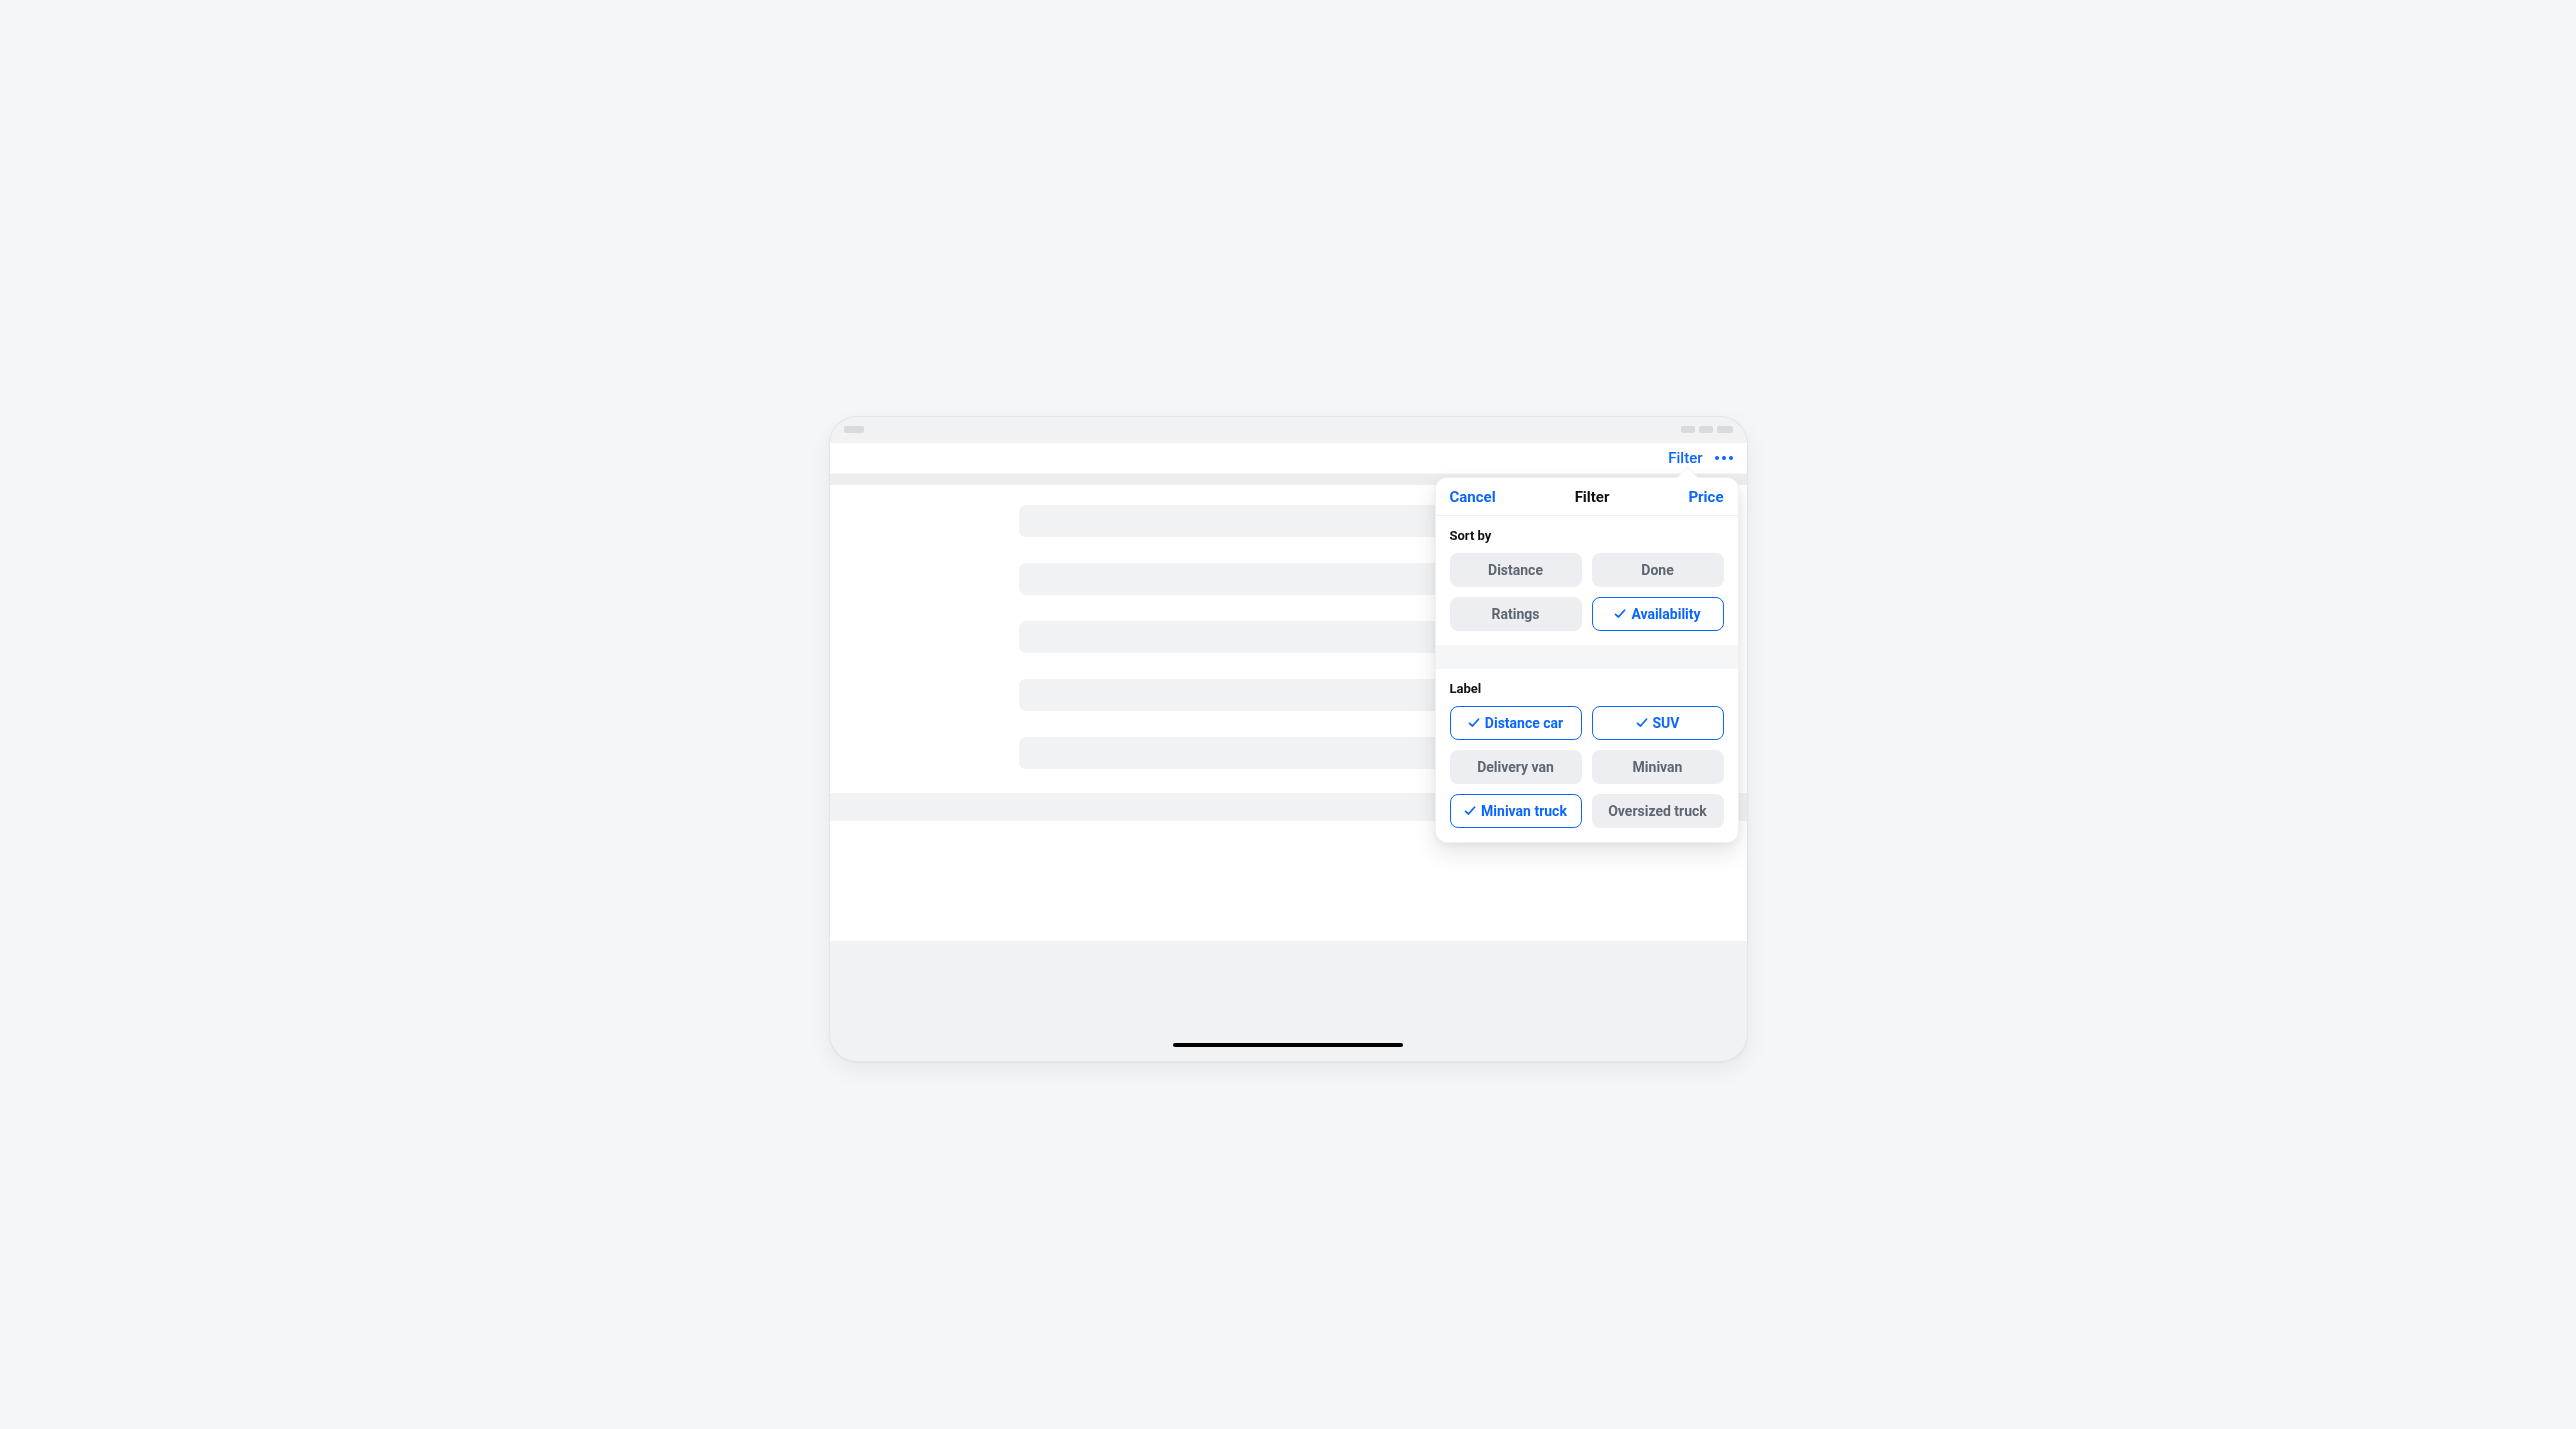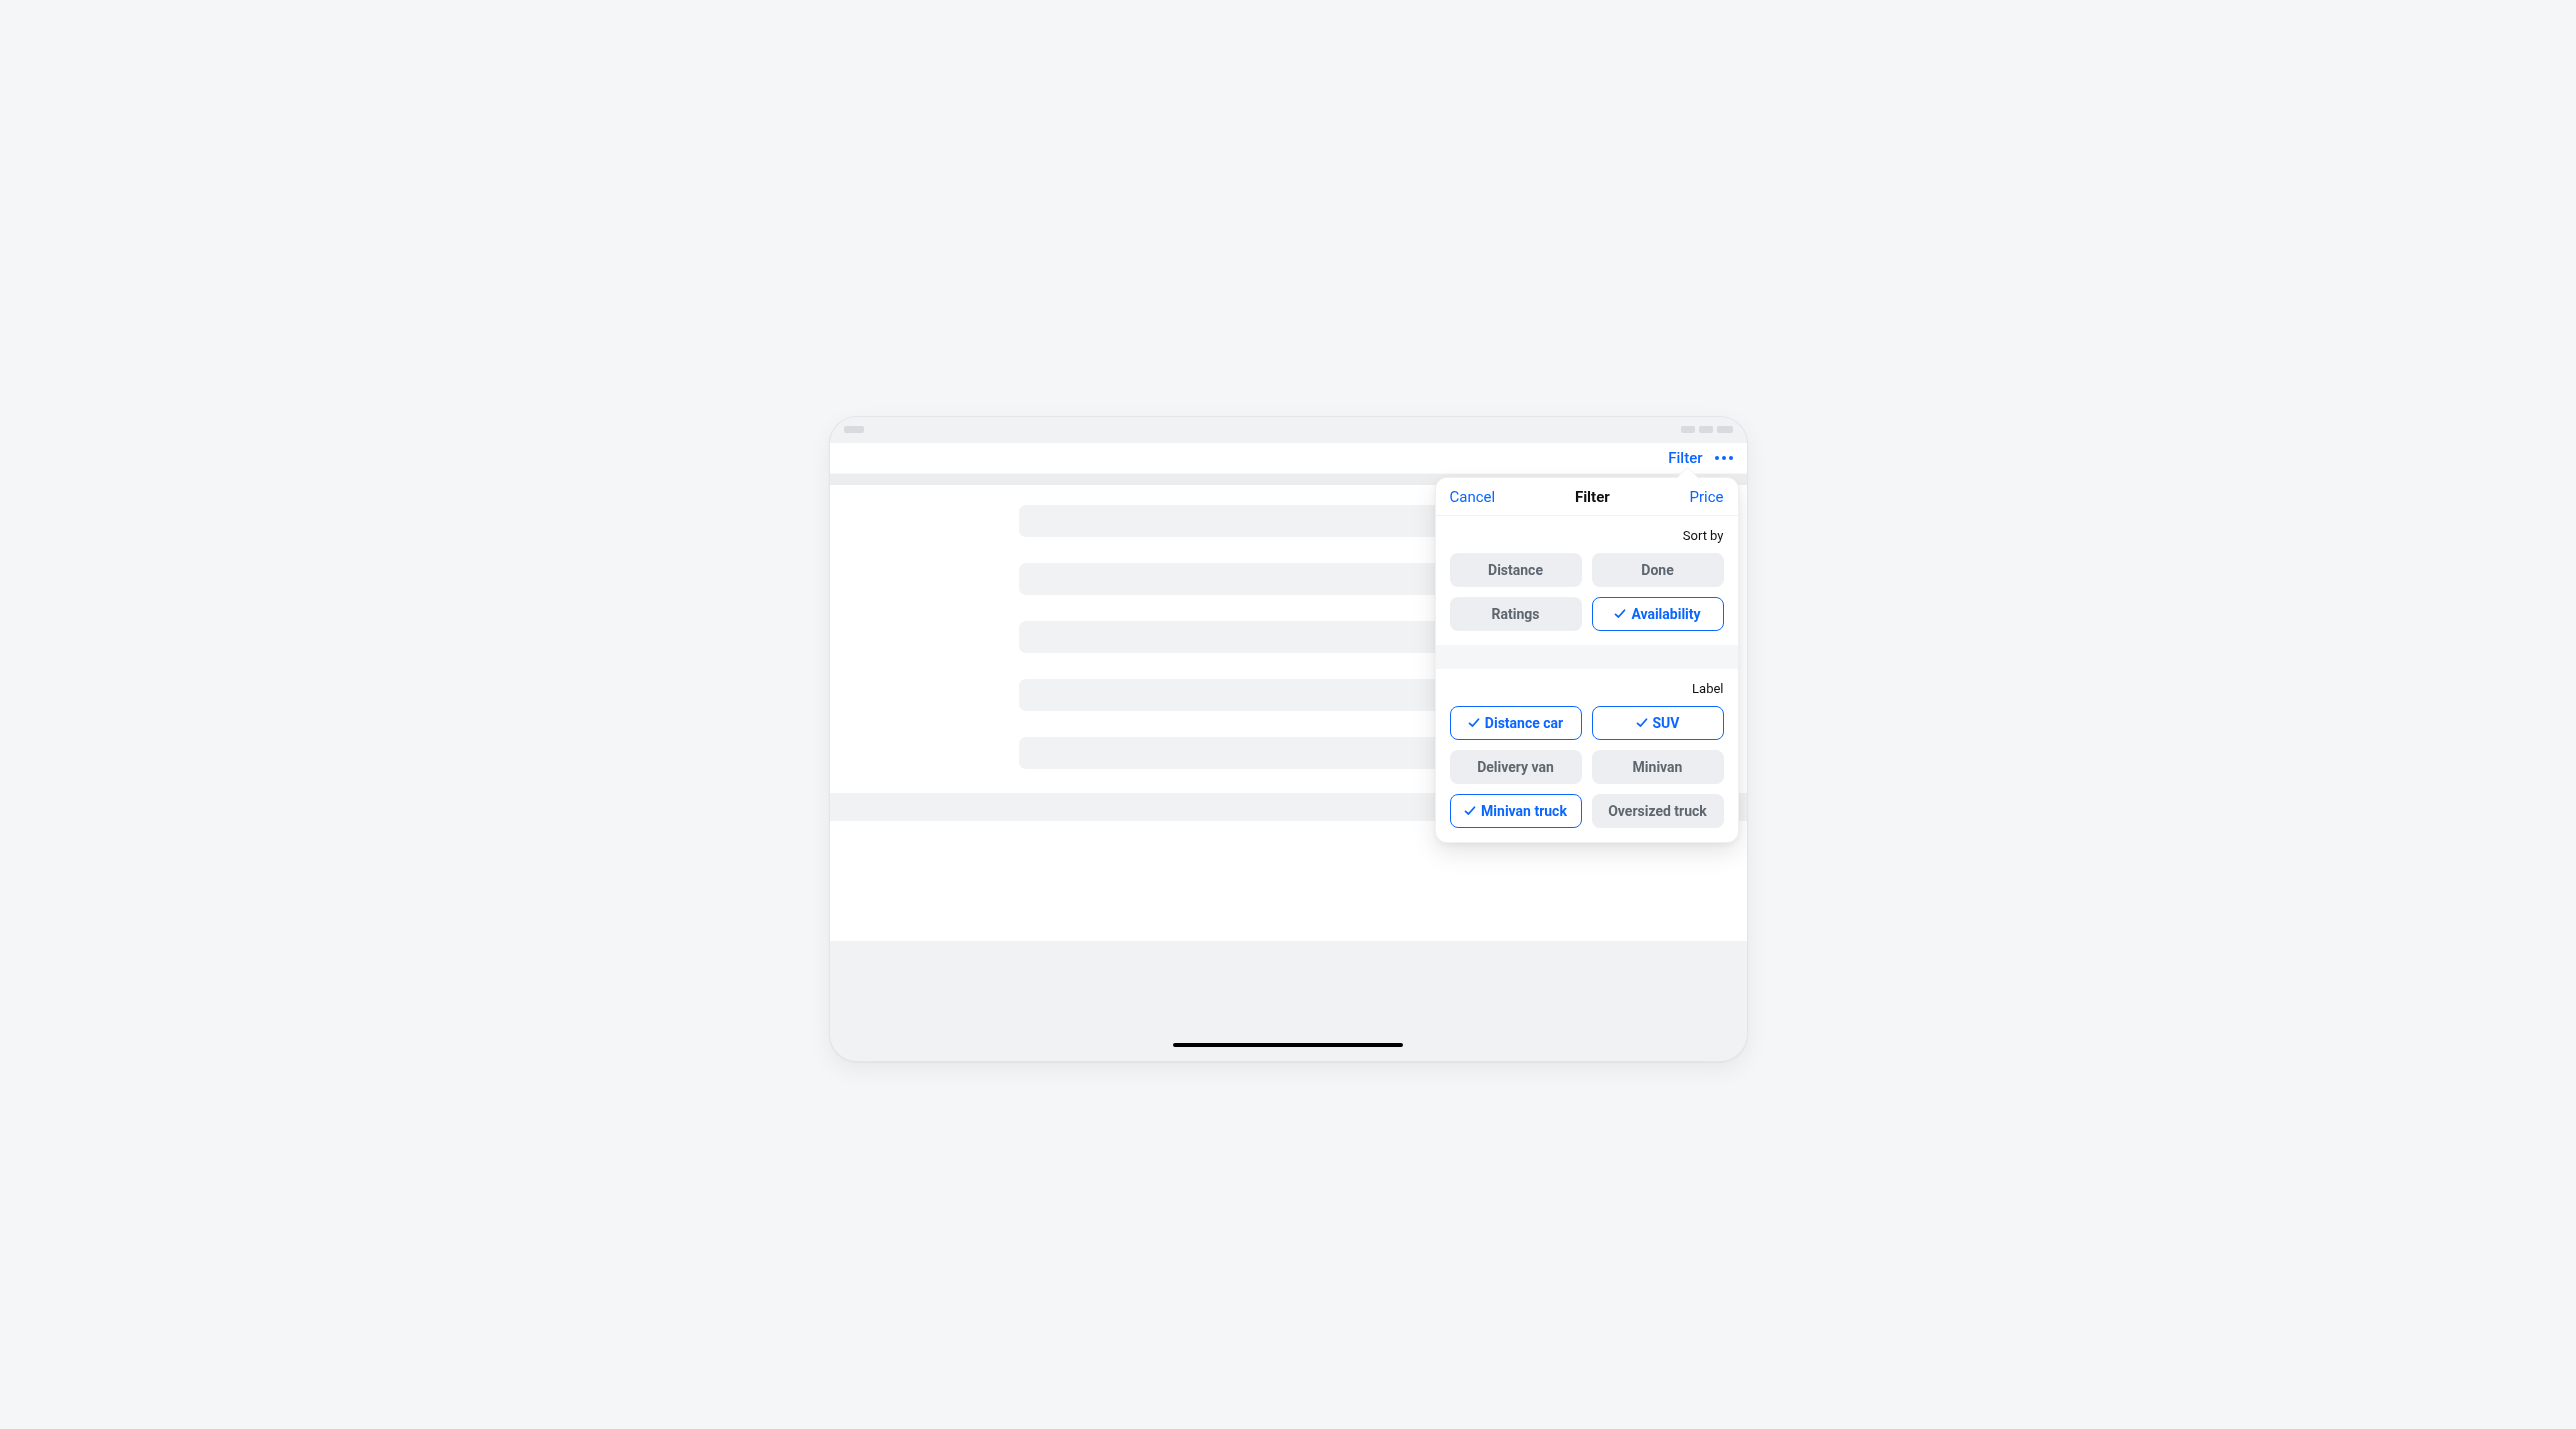--- a/index.html
+++ b/index.html
@@ -117,29 +117,28 @@
     transform: rotate(45deg);
     border-top-left-radius: 3px;
   }
   .pop-hdr {
     display: flex;
     align-items: center;
     justify-content: space-between;
     padding: 10px 14px 9px 14px;
     border-bottom: 1px solid rgba(0,0,0,0.05);
   }
-  .pop-hdr .link { color: #0a66ff; font-size: 15px; font-weight: 400; }
+  .pop-hdr .link { color: #0a66ff; font-size: 15px; font-weight: 700; }
   .pop-hdr .ttl { font-size: 15px; font-weight: 700; color: #111; }
 
   .section-title {
     font-size: 13px;
-    font-weight: 400;
+    font-weight: 700;
     color: #111;
     padding: 12px 14px 6px 14px;
-    text-align: right;
   }
   .chip-grid {
     display: grid;
     grid-template-columns: 1fr 1fr;
     gap: 10px;
     padding: 4px 14px 14px 14px;
   }
   .chip {
     height: 34px;
     border-radius: 8px;

